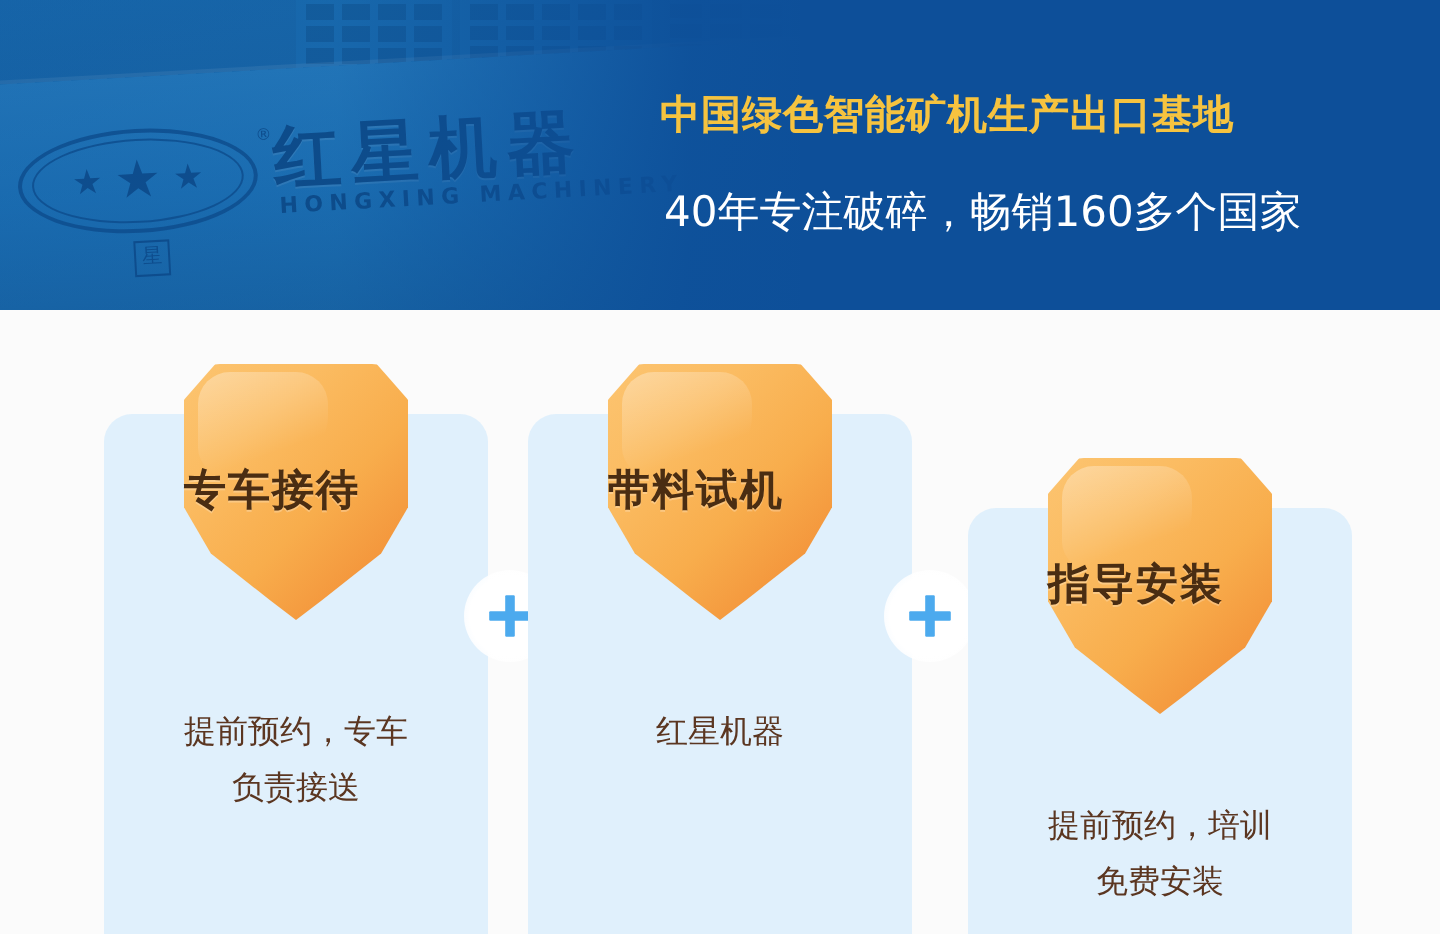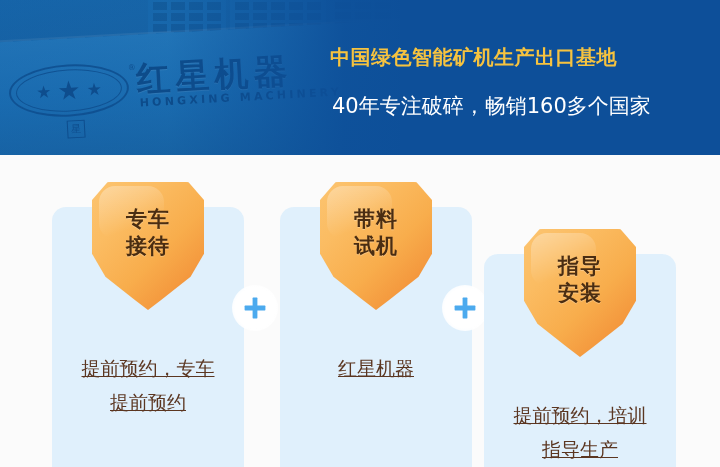--- a/index.html
+++ b/index.html
@@ -217,21 +217,21 @@
 
   .card {
     position: absolute;
     top: 52px;
     width: 192px;
     height: 260px;
     background: #e0f0fc;
     border-radius: 14px 14px 0 0;
   }
   .card-1 { left: 52px; }
-  .card-2 { left: 264px; margin-left: 16px; }
+  .card-2 { left: 264px; }
   .card-3 { left: 484px; margin-top: 47px; }
 
   
   .badge {
     position: absolute;
     top: -25px;
     left: 50%;
     transform: translateX(-50%);
     width: 112px;
     height: 128px;
@@ -259,46 +259,44 @@
     width: 58%;
     height: 42%;
     background: linear-gradient(160deg, rgba(255,255,255,.34), rgba(255,255,255,0) 70%);
     border-radius: 16px 16px 60% 30%;
     pointer-events: none;
   }
   .badge-label {
     position: absolute;
     inset: 0;
     display: flex;
-    flex-direction: column;
+    flex-direction: row;
     align-items: center;
     justify-content: flex-start;
-    padding-top: 24px;
     box-sizing: border-box;
     color: #4a2d12;
     font-size: 21px;
     font-weight: bold;
     line-height: 1.30;
     letter-spacing: 1px;
     text-shadow: 0 1px 0 rgba(255,255,255,.25);
     text-align: right;
   }
 
   .card-desc {
     position: absolute;
     left: 0;
     right: 0;
     top: 145px;
     text-align: center;
     color: #5b3621;
-    font-size: 19px;
+    font-size: 16px;
     line-height: 1.78;
     padding: 0 10px;
     box-sizing: border-box;
-    text-decoration: underline;
   }
   .card-desc span { display: block; }
 
   
   .plus {
     position: absolute;
     top: 130px;
     width: 46px;
     height: 46px;
     border-radius: 50%;
@@ -436,21 +434,21 @@
       <div class="badge">
         <div class="badge-shape"></div>
         <div class="badge-gloss"></div>
         <div class="badge-label">
           <span>专车</span>
           <span>接待</span>
         </div>
       </div>
       <div class="card-desc">
         <span>提前预约，专车</span>
-        <span>提前预约</span>
+        <span>负责接送</span>
       </div>
     </div>
 
     <div class="plus plus-1">
       <svg width="26" height="26" viewBox="0 0 26 26" aria-hidden="true">
         <rect x="10.6" y="2.6" width="4.8" height="20.8" rx="0.6" fill="#4CAAEE"></rect>
         <rect x="2.6" y="10.6" width="20.8" height="4.8" rx="0.6" fill="#4CAAEE"></rect>
       </svg>
     </div>
 
@@ -479,18 +477,18 @@
       <div class="badge">
         <div class="badge-shape"></div>
         <div class="badge-gloss"></div>
         <div class="badge-label">
           <span>指导</span>
           <span>安装</span>
         </div>
       </div>
       <div class="card-desc">
         <span>提前预约，培训</span>
-        <span>指导生产</span>
+        <span>免费安装</span>
       </div>
     </div>
 
   </div>
 </div>
 
 </body></html>

